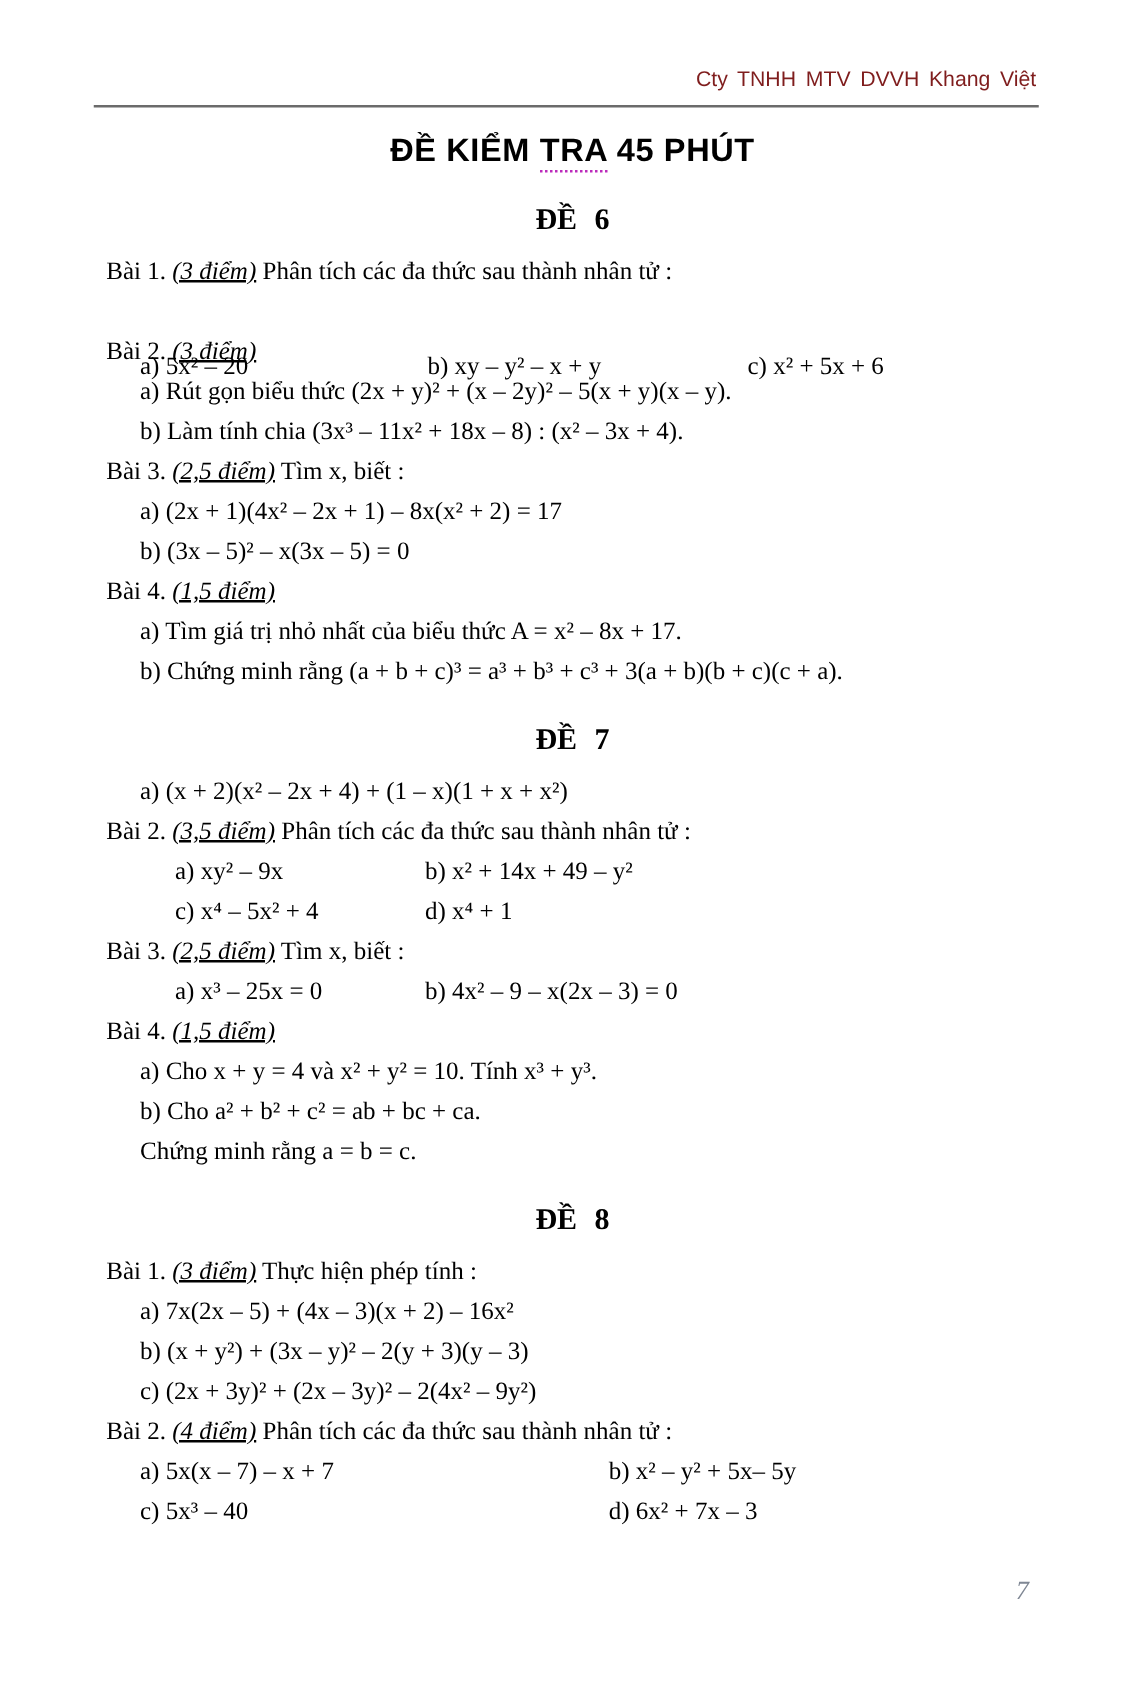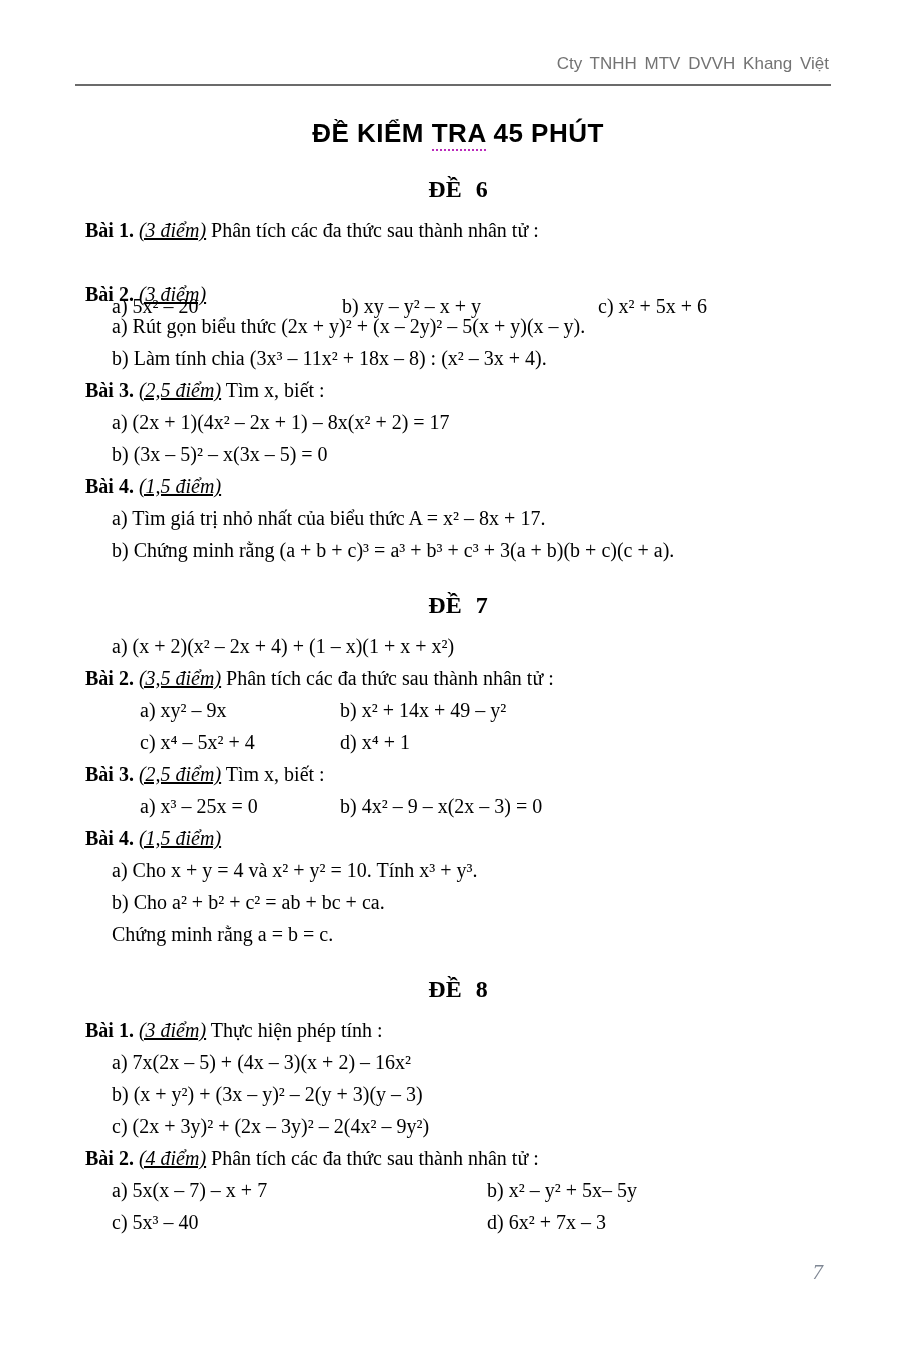--- a/index.html
+++ b/index.html
@@ -13,33 +13,33 @@
     overflow: hidden;
     font-family: "Liberation Serif", "DejaVu Serif", serif;
     color: #000000;
   }
   
   .company {
     position: absolute;
     top: 54px; right: 76px;
     font-family: "Liberation Sans", "DejaVu Sans", sans-serif;
     font-size: 17px;
-    color: #737373;
+    color: #7f1d1d;
     word-spacing: 3px;
   }
   .header-rule {
     position: absolute;
     top: 84px; left: 75px; right: 74px;
     border-top: 2px solid #6b6b6b;
     height: 0;
   }
   
   .flow {
     position: absolute;
-    left: 85px; top: 116px;
+    left: 85px; top: 103px;
     width: 746px;
   }
   .main-title {
     text-align: center;
     font-family: "Liberation Sans", "DejaVu Sans", sans-serif;
     font-weight: bold;
     font-size: 26px;
     line-height: 34px;
     letter-spacing: 0.5px;
   }
@@ -60,21 +60,21 @@
   }
   .section {
     margin-top: 8px;
   }
   .row {
     height: 32px;
     line-height: 32px;
     font-size: 20px;
     white-space: nowrap;
   }
-  .row .b { font-weight: bold; }
+  .row .b { font-weight: normal; }
   .row .i { font-style: italic; text-decoration: underline; }
   .items { padding-left: 27px; }
   .col { display: inline-block; }
   .w230 { width: 230px; margin-top: 44px; }
   .w256 { width: 256px; }
   .w200 { width: 200px; margin-left: 28px; }
   .w375 { width: 375px; }
   
   .page-number {
     position: absolute;

